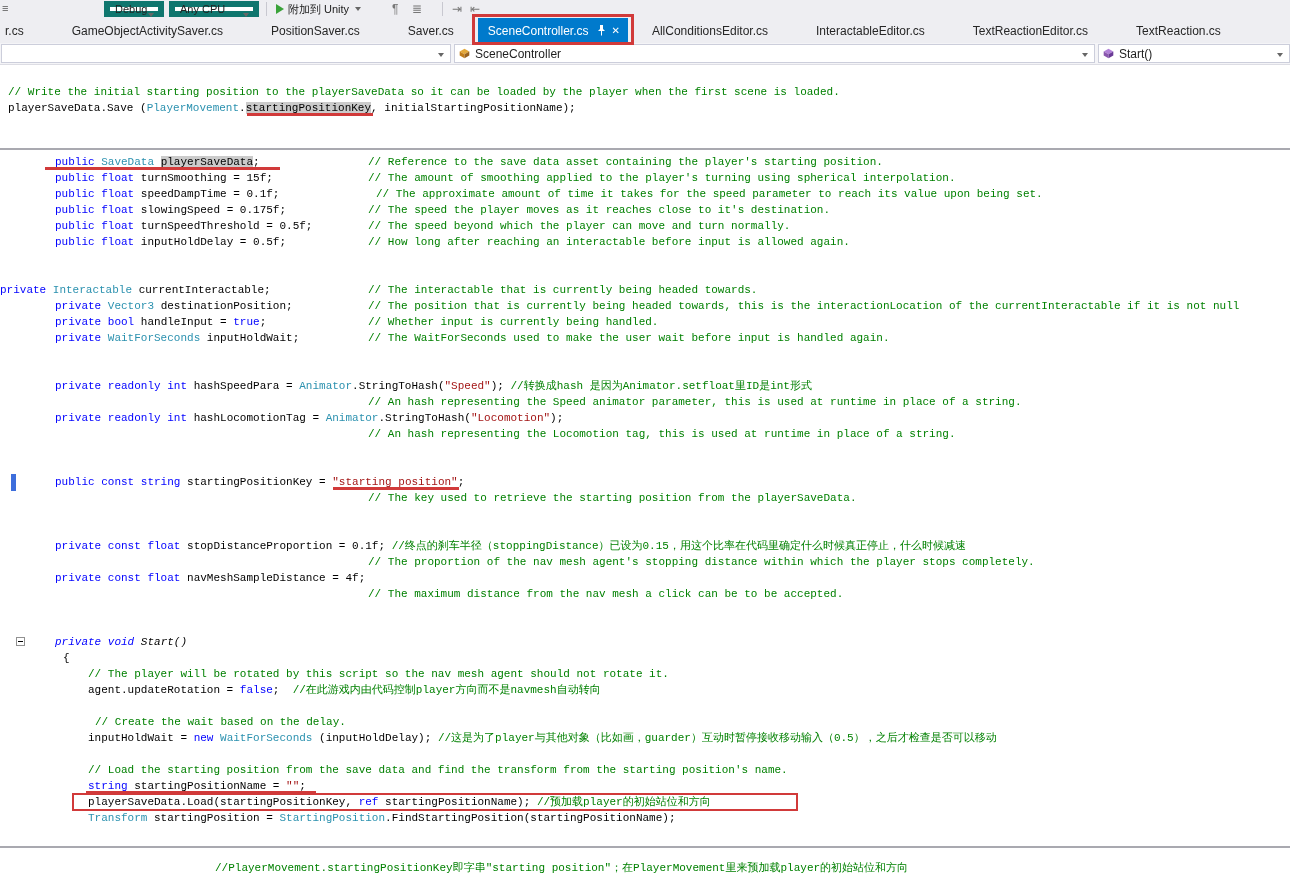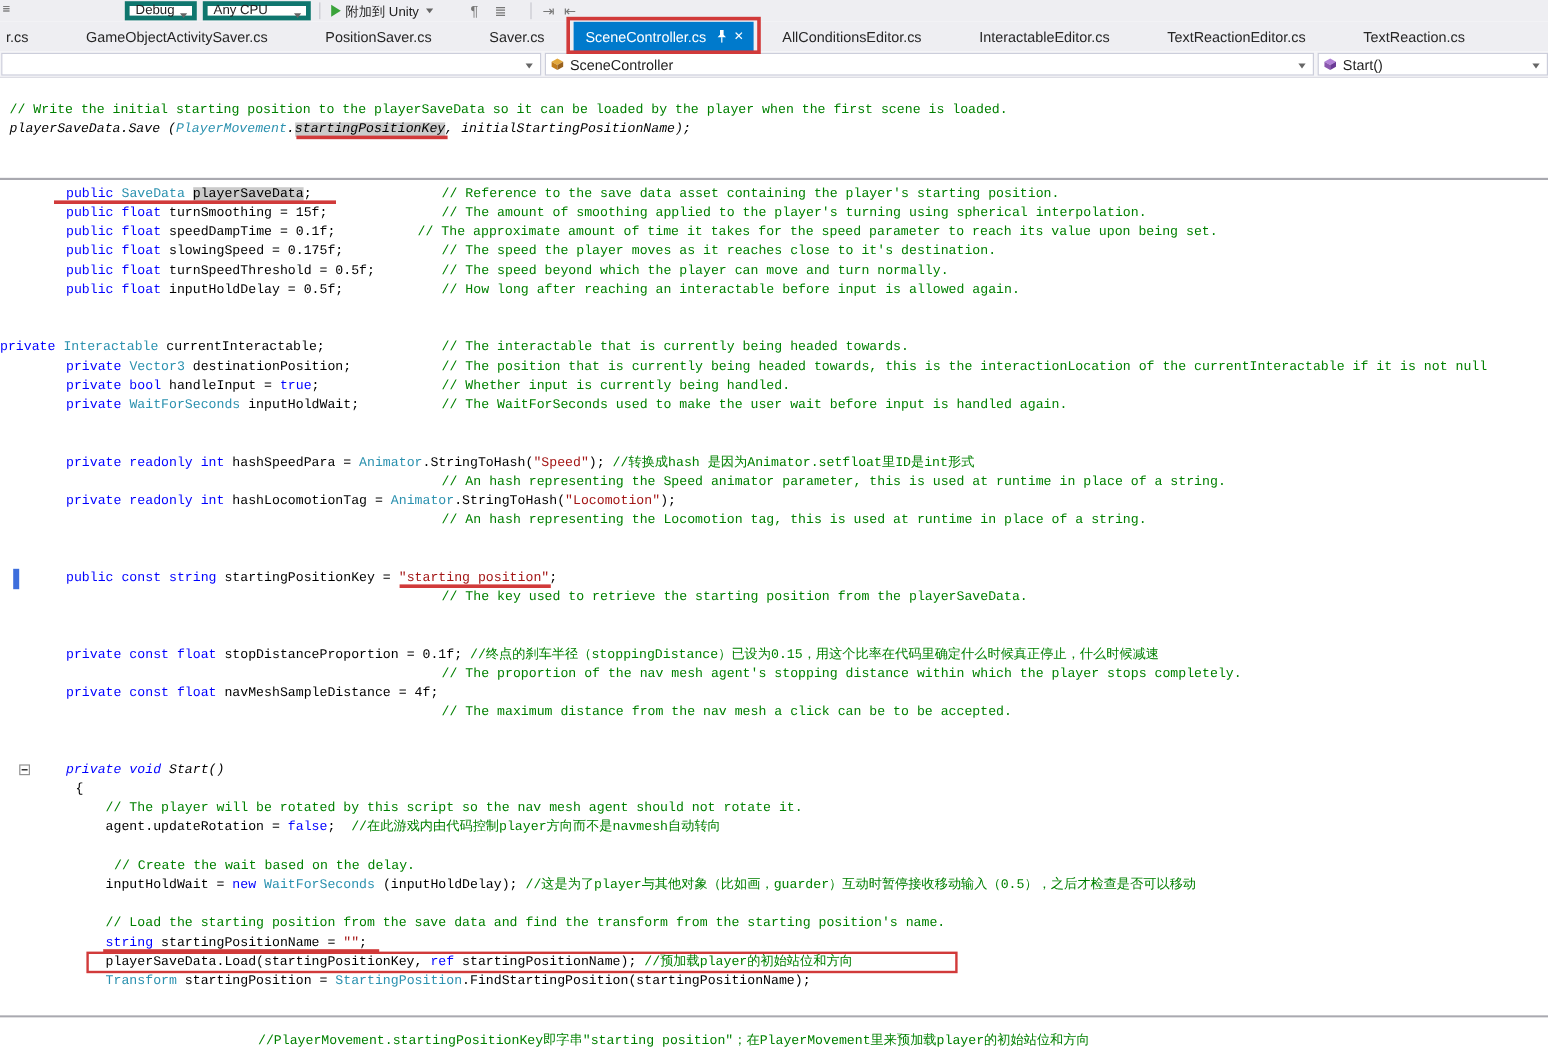--- a/index.html
+++ b/index.html
@@ -3,21 +3,21 @@
 <meta charset="utf-8">
 <style>
   * { margin:0; padding:0; box-sizing:border-box; }
   html,body { width:1290px; height:874px; }
   body { font-family:"Liberation Sans", sans-serif; background:#fff; }
   .screen { position:relative; width:1290px; height:874px; overflow:hidden; background:#fff; }
 
   
   .toolbar { position:relative; height:18px; background:#EEEEF2; }
   .tb-frag { position:absolute; left:2px; top:2px; color:#555; font-size:11px; }
-  .tb-combo { position:absolute; top:1px; height:16px; background:#fff; border:4px solid #0f766e;
+  .tb-combo { position:absolute; top:1px; height:16px; background:#fff; border:6px solid #0f766e;
               display:flex; align-items:center; font-size:11px; color:#222; padding:0 16px 0 5px; }
   .tb-combo .dd-arrow { right:4px; top:6px; }
   .tb-sep { position:absolute; top:2px; width:1px; height:14px; background:#C8C8D0; }
   .tb-attach { position:absolute; top:1px; height:16px; display:flex; align-items:center; gap:4px;
                font-size:11px; color:#222; }
   .play-icon { width:0; height:0; border-top:5px solid transparent; border-bottom:5px solid transparent;
                border-left:8px solid #3AA33A; display:inline-block; }
   .tb-attach .dd-arrow { position:static; margin-left:2px; }
   .tb-icon { position:absolute; top:2px; color:#777; font-size:12px; line-height:14px; }
   .dd-arrow { position:absolute; width:0; height:0; border-left:3.5px solid transparent;
@@ -164,28 +164,28 @@
       </span>
       <span class="combo-text">Start()</span>
       <span class="dd-arrow"></span>
     </div>
   </div>
 
   <div class="editor">
     <div class="pane" id="pane-top">
         <div class="line"></div>
         <div class="line"><span class="code" style="margin-left: 8px;"><span class="tk-c">// Write the initial starting position to the playerSaveData so it can be loaded by the player when the first scene is loaded.</span></span></div>
-        <div class="line"><div class="ann-u" style="left: 247px; width: 126px;"></div><span class="code" style="margin-left: 8px; font-style: italic;"><span class="tk-p">playerSaveData.Save (</span><span class="tk-t">PlayerMovement</span><span class="tk-p">.</span><span class="tk-hl">startingPositionKey</span><span class="tk-p">, initialStartingPositionName);</span></span></div>
+        <div class="line"><div class="ann-u" style="left: 247px; width: 126px;"></div><span class="code" style="margin-left: 8px;"><span class="tk-p">playerSaveData.Save (</span><span class="tk-t">PlayerMovement</span><span class="tk-p">.</span><span class="tk-hl">startingPositionKey</span><span class="tk-p">, initialStartingPositionName);</span></span></div>
         <div class="line"></div>
       </div>
     <div class="splitter"></div>
     <div class="pane" id="pane-main">
         <div class="line"><div class="ann-u" style="left: 45px; width: 235px;"></div><span class="code" style="margin-left: 55px;"><span class="tk-k">public </span><span class="tk-t">SaveData</span><span class="tk-p"> </span><span class="tk-hl">playerSaveData</span><span class="tk-p">;</span></span><span class="tail" style="left: 368px;"><span class="tk-c">// Reference to the save data asset containing the player's starting position.</span></span></div>
         <div class="line"><span class="code" style="margin-left: 55px;"><span class="tk-k">public float </span><span class="tk-p">turnSmoothing = 15f;</span></span><span class="tail" style="left: 368px;"><span class="tk-c">// The amount of smoothing applied to the player's turning using spherical interpolation.</span></span></div>
-        <div class="line"><span class="code" style="margin-left: 55px;"><span class="tk-k">public float </span><span class="tk-p">speedDampTime = 0.1f;</span></span><span class="tail" style="left: 348px;"><span class="tk-c">// The approximate amount of time it takes for the speed parameter to reach its value upon being set.</span></span></div>
+        <div class="line"><span class="code" style="margin-left: 55px;"><span class="tk-k">public float </span><span class="tk-p">speedDampTime = 0.1f;</span></span><span class="tail" style="left: 376px;"><span class="tk-c">// The approximate amount of time it takes for the speed parameter to reach its value upon being set.</span></span></div>
         <div class="line"><span class="code" style="margin-left: 55px;"><span class="tk-k">public float </span><span class="tk-p">slowingSpeed = 0.175f;</span></span><span class="tail" style="left: 368px;"><span class="tk-c">// The speed the player moves as it reaches close to it's destination.</span></span></div>
         <div class="line"><span class="code" style="margin-left: 55px;"><span class="tk-k">public float </span><span class="tk-p">turnSpeedThreshold = 0.5f;</span></span><span class="tail" style="left: 368px;"><span class="tk-c">// The speed beyond which the player can move and turn normally.</span></span></div>
         <div class="line"><span class="code" style="margin-left: 55px;"><span class="tk-k">public float </span><span class="tk-p">inputHoldDelay = 0.5f;</span></span><span class="tail" style="left: 368px;"><span class="tk-c">// How long after reaching an interactable before input is allowed again.</span></span></div>
         <div class="line"></div>
         <div class="line"></div>
         <div class="line"><span class="code" style=""><span class="tk-k">private </span><span class="tk-t">Interactable</span><span class="tk-p"> currentInteractable;</span></span><span class="tail" style="left: 368px;"><span class="tk-c">// The interactable that is currently being headed towards.</span></span></div>
         <div class="line"><span class="code" style="margin-left: 55px;"><span class="tk-k">private </span><span class="tk-t">Vector3</span><span class="tk-p"> destinationPosition;</span></span><span class="tail" style="left: 368px;"><span class="tk-c">// The position that is currently being headed towards, this is the interactionLocation of the currentInteractable if it is not null</span></span></div>
         <div class="line"><span class="code" style="margin-left: 55px;"><span class="tk-k">private bool </span><span class="tk-p">handleInput = </span><span class="tk-k">true</span><span class="tk-p">;</span></span><span class="tail" style="left: 368px;"><span class="tk-c">// Whether input is currently being handled.</span></span></div>
         <div class="line"><span class="code" style="margin-left: 55px;"><span class="tk-k">private </span><span class="tk-t">WaitForSeconds</span><span class="tk-p"> inputHoldWait;</span></span><span class="tail" style="left: 368px;"><span class="tk-c">// The WaitForSeconds used to make the user wait before input is handled again.</span></span></div>
         <div class="line"></div>

